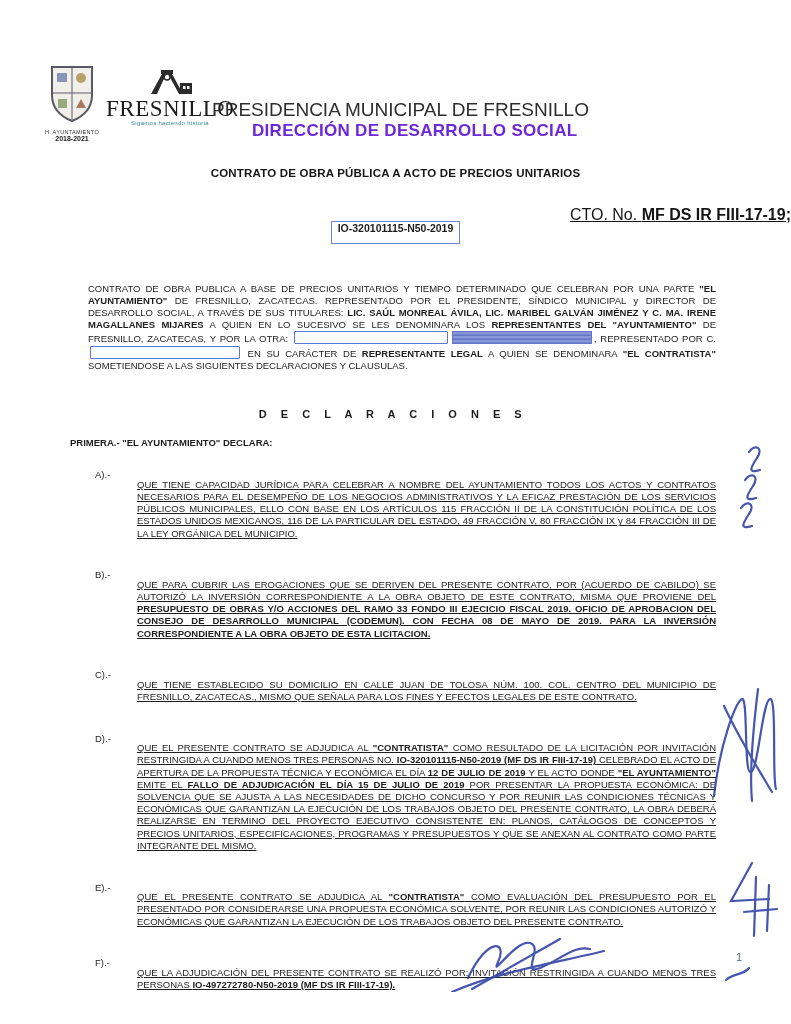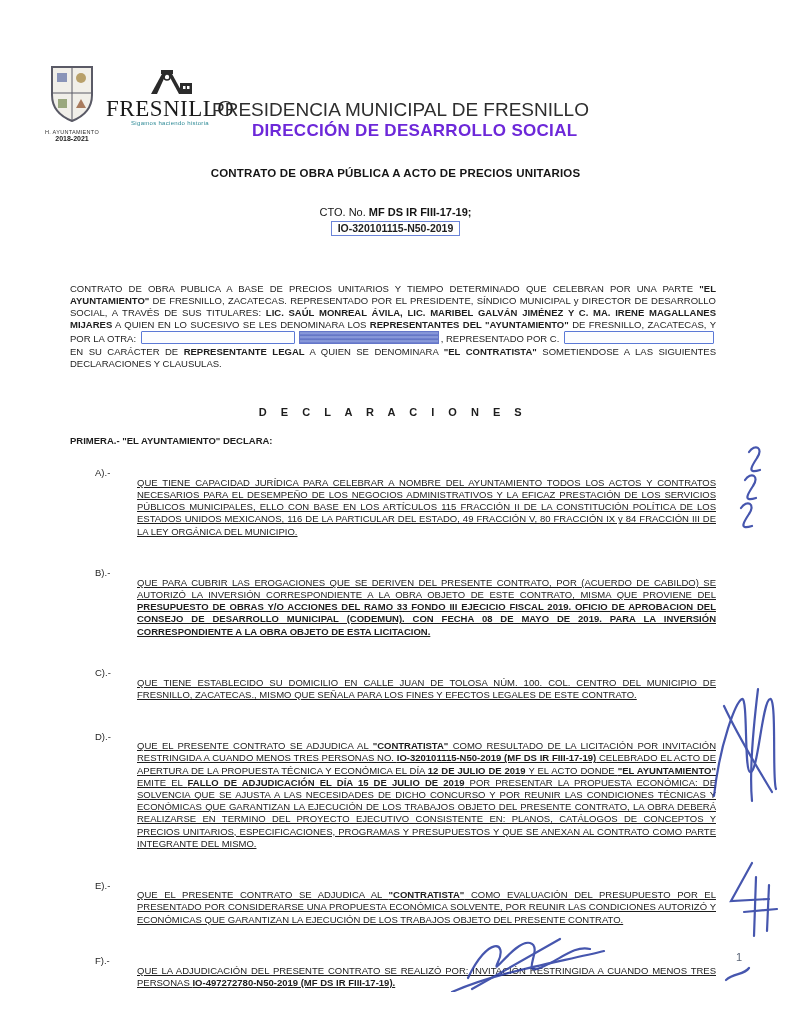--- a/index.html
+++ b/index.html
@@ -13,27 +13,27 @@
   
   .shield-logo { position:absolute; left:42px; top:64px; width:60px; text-align:center; }
   .shield-caption1 { font-size:5.5px; color:#333; margin-top:1px; letter-spacing:0.3px; }
   .shield-caption2 { font-size:7px; color:#222; font-weight:bold; }
   .fres-logo { position:absolute; left:106px; top:68px; width:128px; text-align:center; }
   .fres-wordmark { font-family:"Liberation Serif", serif; font-size:23px; color:#1b1b1b; letter-spacing:0.5px; line-height:22px; }
   .fres-tagline { font-size:6px; color:#2e8a96; letter-spacing:0.3px; }
   .org-title { position:absolute; left:212px; top:99px; font-size:19px; color:#2e2e2e; white-space:nowrap; }
   .dept-title { position:absolute; left:252px; top:121px; font-size:17px; font-weight:bold; color:#6d28d9; white-space:nowrap; letter-spacing:0.3px; }
   .doc-title { position:absolute; left:0; right:0; top:167px; text-align:center; font-size:11.5px; font-weight:bold; color:#151515; letter-spacing:0.2px; }
-  .cto-line { position:absolute; left:0; right:0; top:206px; text-align:center; font-size:11px; color:#151515; }
+  .cto-line { position:absolute; left:0; right:0; top:206px; text-align:right; font-size:16px; color:#151515;text-decoration:underline; }
   .cto-line2 { position:absolute; left:0; right:0; top:221px; text-align:center; font-size:10.5px; }
-  .blue-outline { display:inline-block; border:1.5px solid #6b84d8; padding:0 6px 1px; font-weight:bold; }
+  .blue-outline { display:inline-block; border:1.5px solid #6b84d8; padding:0 6px 9px; font-weight:bold; }
 
   
   .doc-body { position:absolute; left:70px; top:273px; width:646px; font-size:9.5px; line-height:12.2px; text-align:justify; }
-  .intro { }
+  .intro { margin-left:18px; }
   .decl-heading { text-align:center; font-weight:bold; letter-spacing:5.5px; margin-top:36px; font-size:11px; }
   .primera { margin-top:17px; font-weight:bold; text-align:left; }
   .item { display:flex; margin-top:20px; }
   .item-label { flex:0 0 67px; padding-left:25px; box-sizing:border-box; }
   .item-text { flex:1; text-align:justify;text-decoration:underline; }
 
   
   .redact { display:inline-block; height:11px; vertical-align:text-bottom; margin:0 2px; }
   .redact.box { border:1.5px solid #5b79d6; background:#fcfdff; border-radius:1px; }
   .redact.smudge { background:repeating-linear-gradient(0deg,#4a5fc0 0,#8194da 2px,#3a4fb0 4px); border:1px solid #4a5fc0; opacity:0.85; }

